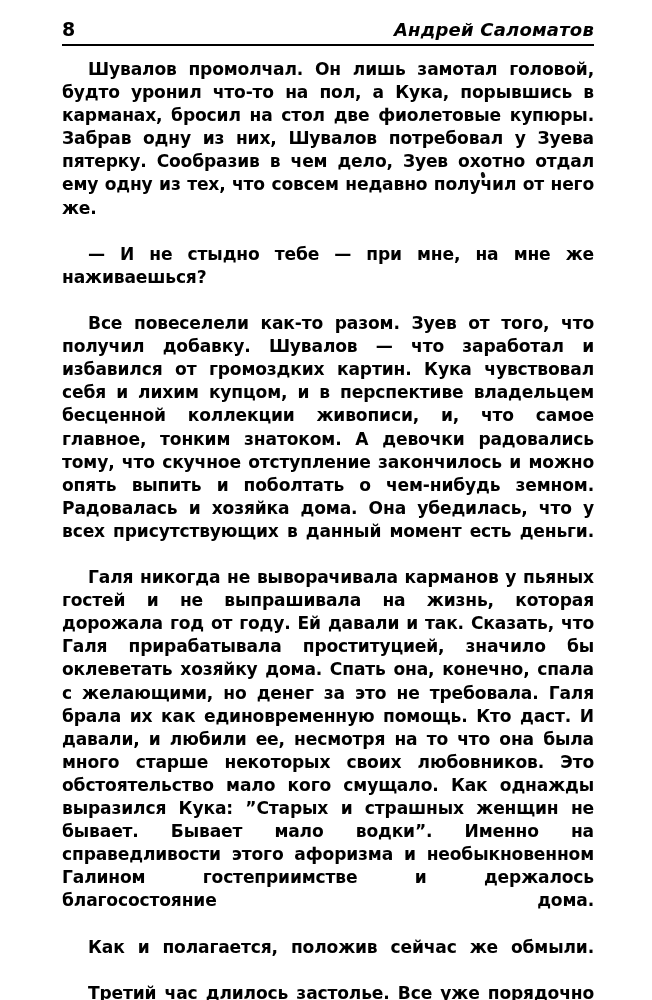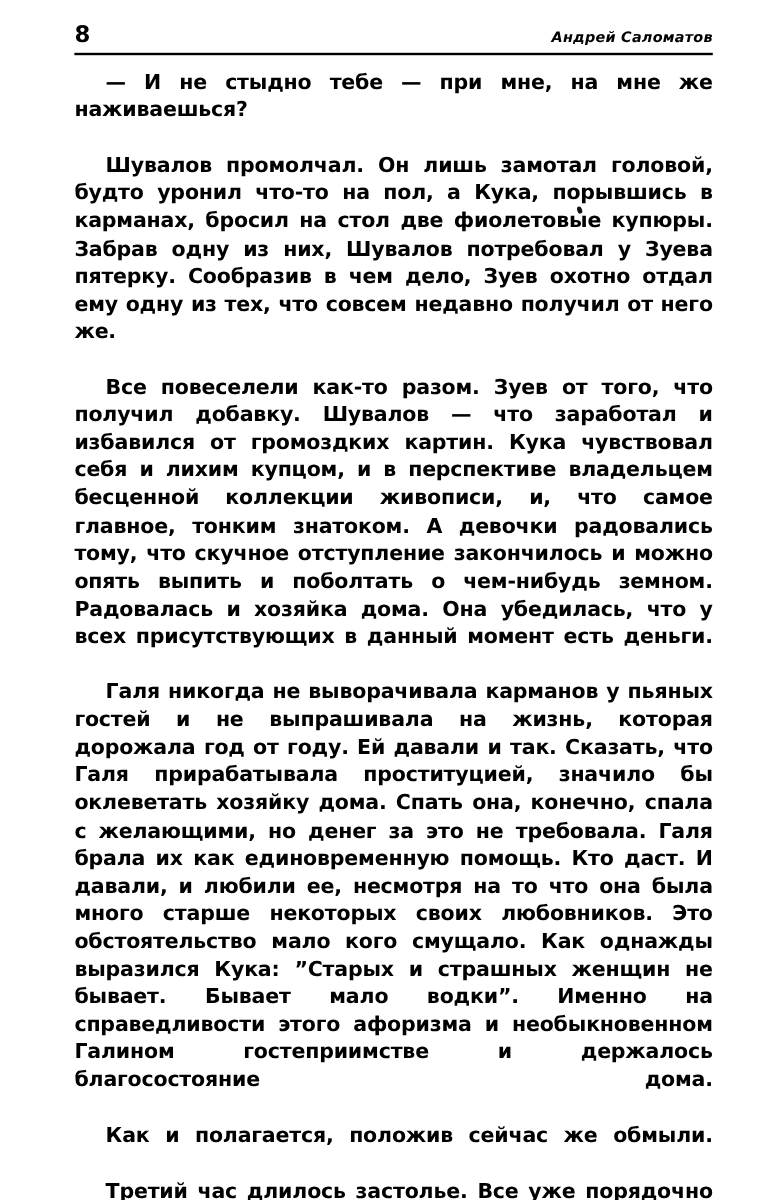--- a/index.html
+++ b/index.html
@@ -44,21 +44,21 @@
     font-family: "DejaVu Sans", "Liberation Sans", sans-serif;
     font-weight: 700;
     font-size: 19px;
     line-height: 19px;
     letter-spacing: 0px;
   }
   .running-author {
     font-family: "DejaVu Sans", "Liberation Sans", sans-serif;
     font-weight: 700;
     font-style: italic;
-    font-size: 12px;
+    font-size: 18px;
     line-height: 14px;
     letter-spacing: 0.2px;
   }
   .header-rule {
     position: absolute;
     left: 0;
     top: 24px;
     width: 532px;
     height: 2px;
     background: #000000;
@@ -109,22 +109,22 @@
 
   <div class="header">
     <div class="header-row">
       <span class="folio">8</span>
       <span class="running-author">Андрей Саломатов</span>
     </div>
     <div class="header-rule"></div>
   </div>
 
   <div class="body-text" id="body-text">
+      <p class="para">Шувалов промолчал. Он лишь замотал головой, будто уронил что-то на пол, а Кука, порывшись в карманах, бросил на стол две фиолетовые купюры. Забрав одну из них, Шувалов потребовал у Зуева пятерку. Сообразив в чем дело, Зуев охотно отдал ему одну из тех, что совсем недавно получил от него же.</p>
       <p class="para">— И не стыдно тебе — при мне, на мне же наживаешься?</p>
-      <p class="para">Шувалов промолчал. Он лишь замотал головой, будто уронил что-то на пол, а Кука, порывшись в карманах, бросил на стол две фиолетовые купюры. Забрав одну из них, Шувалов потребовал у Зуева пятерку. Сообразив в чем дело, Зуев охотно отдал ему одну из тех, что совсем недавно получил от него же.</p>
       <p class="para">Все повеселели как-то разом. Зуев от того, что получил добавку. Шувалов — что заработал и избавился от громоздких картин. Кука чувствовал себя и лихим купцом, и в перспективе владельцем бесценной коллекции живописи, и, что самое главное, тонким знатоком. А девочки радовались тому, что скучное отступление закончилось и можно опять выпить и поболтать о чем-нибудь земном. Радовалась и хозяйка дома. Она убедилась, что у всех присутствующих в данный момент есть деньги.</p>
       <p class="para">Галя никогда не выворачивала карманов у пьяных гостей и не выпрашивала на жизнь, которая дорожала год от году. Ей давали и так. Сказать, что Галя прирабатывала проституцией, значило бы оклеветать хозяйку дома. Спать она, конечно, спала с желающими, но денег за это не требовала. Галя брала их как единовременную помощь. Кто даст. И давали, и любили ее, несмотря на то что она была много старше некоторых своих любовников. Это обстоятельство мало кого смущало. Как однажды выразился Кука: ”Старых и страшных женщин не бывает. Бывает мало водки”. Именно на справедливости этого афоризма и необыкновенном Галином гостеприимстве и держалось благосостояние дома.</p>
       <p class="para">Как и полагается, положив сейчас же обмыли.</p>
       <p class="para">Третий час длилось застолье. Все уже порядочно захмелели. Шувалов пересказывал Гале какой-то немыслимый эпизод из своей жизни. Одна из девочек вертела головой, а другая героически боролась со сном. Кука с Зуевым спорили о политике, и делали это так, как умеют это делать только пьяные или сильно скучающие люди. Собственно, спорили они о том, нужны ли государственные правители, а если нужны, то какие. Кука, положив два кулака на стол, очень твердо внушал Зуеву, что нужны, и лучше, если это будет не президент, а царь-батюшка.</p>
     </div>
 
   <div class="speck" style="left:481px; top:172px;"></div>
 
 </div>
 

